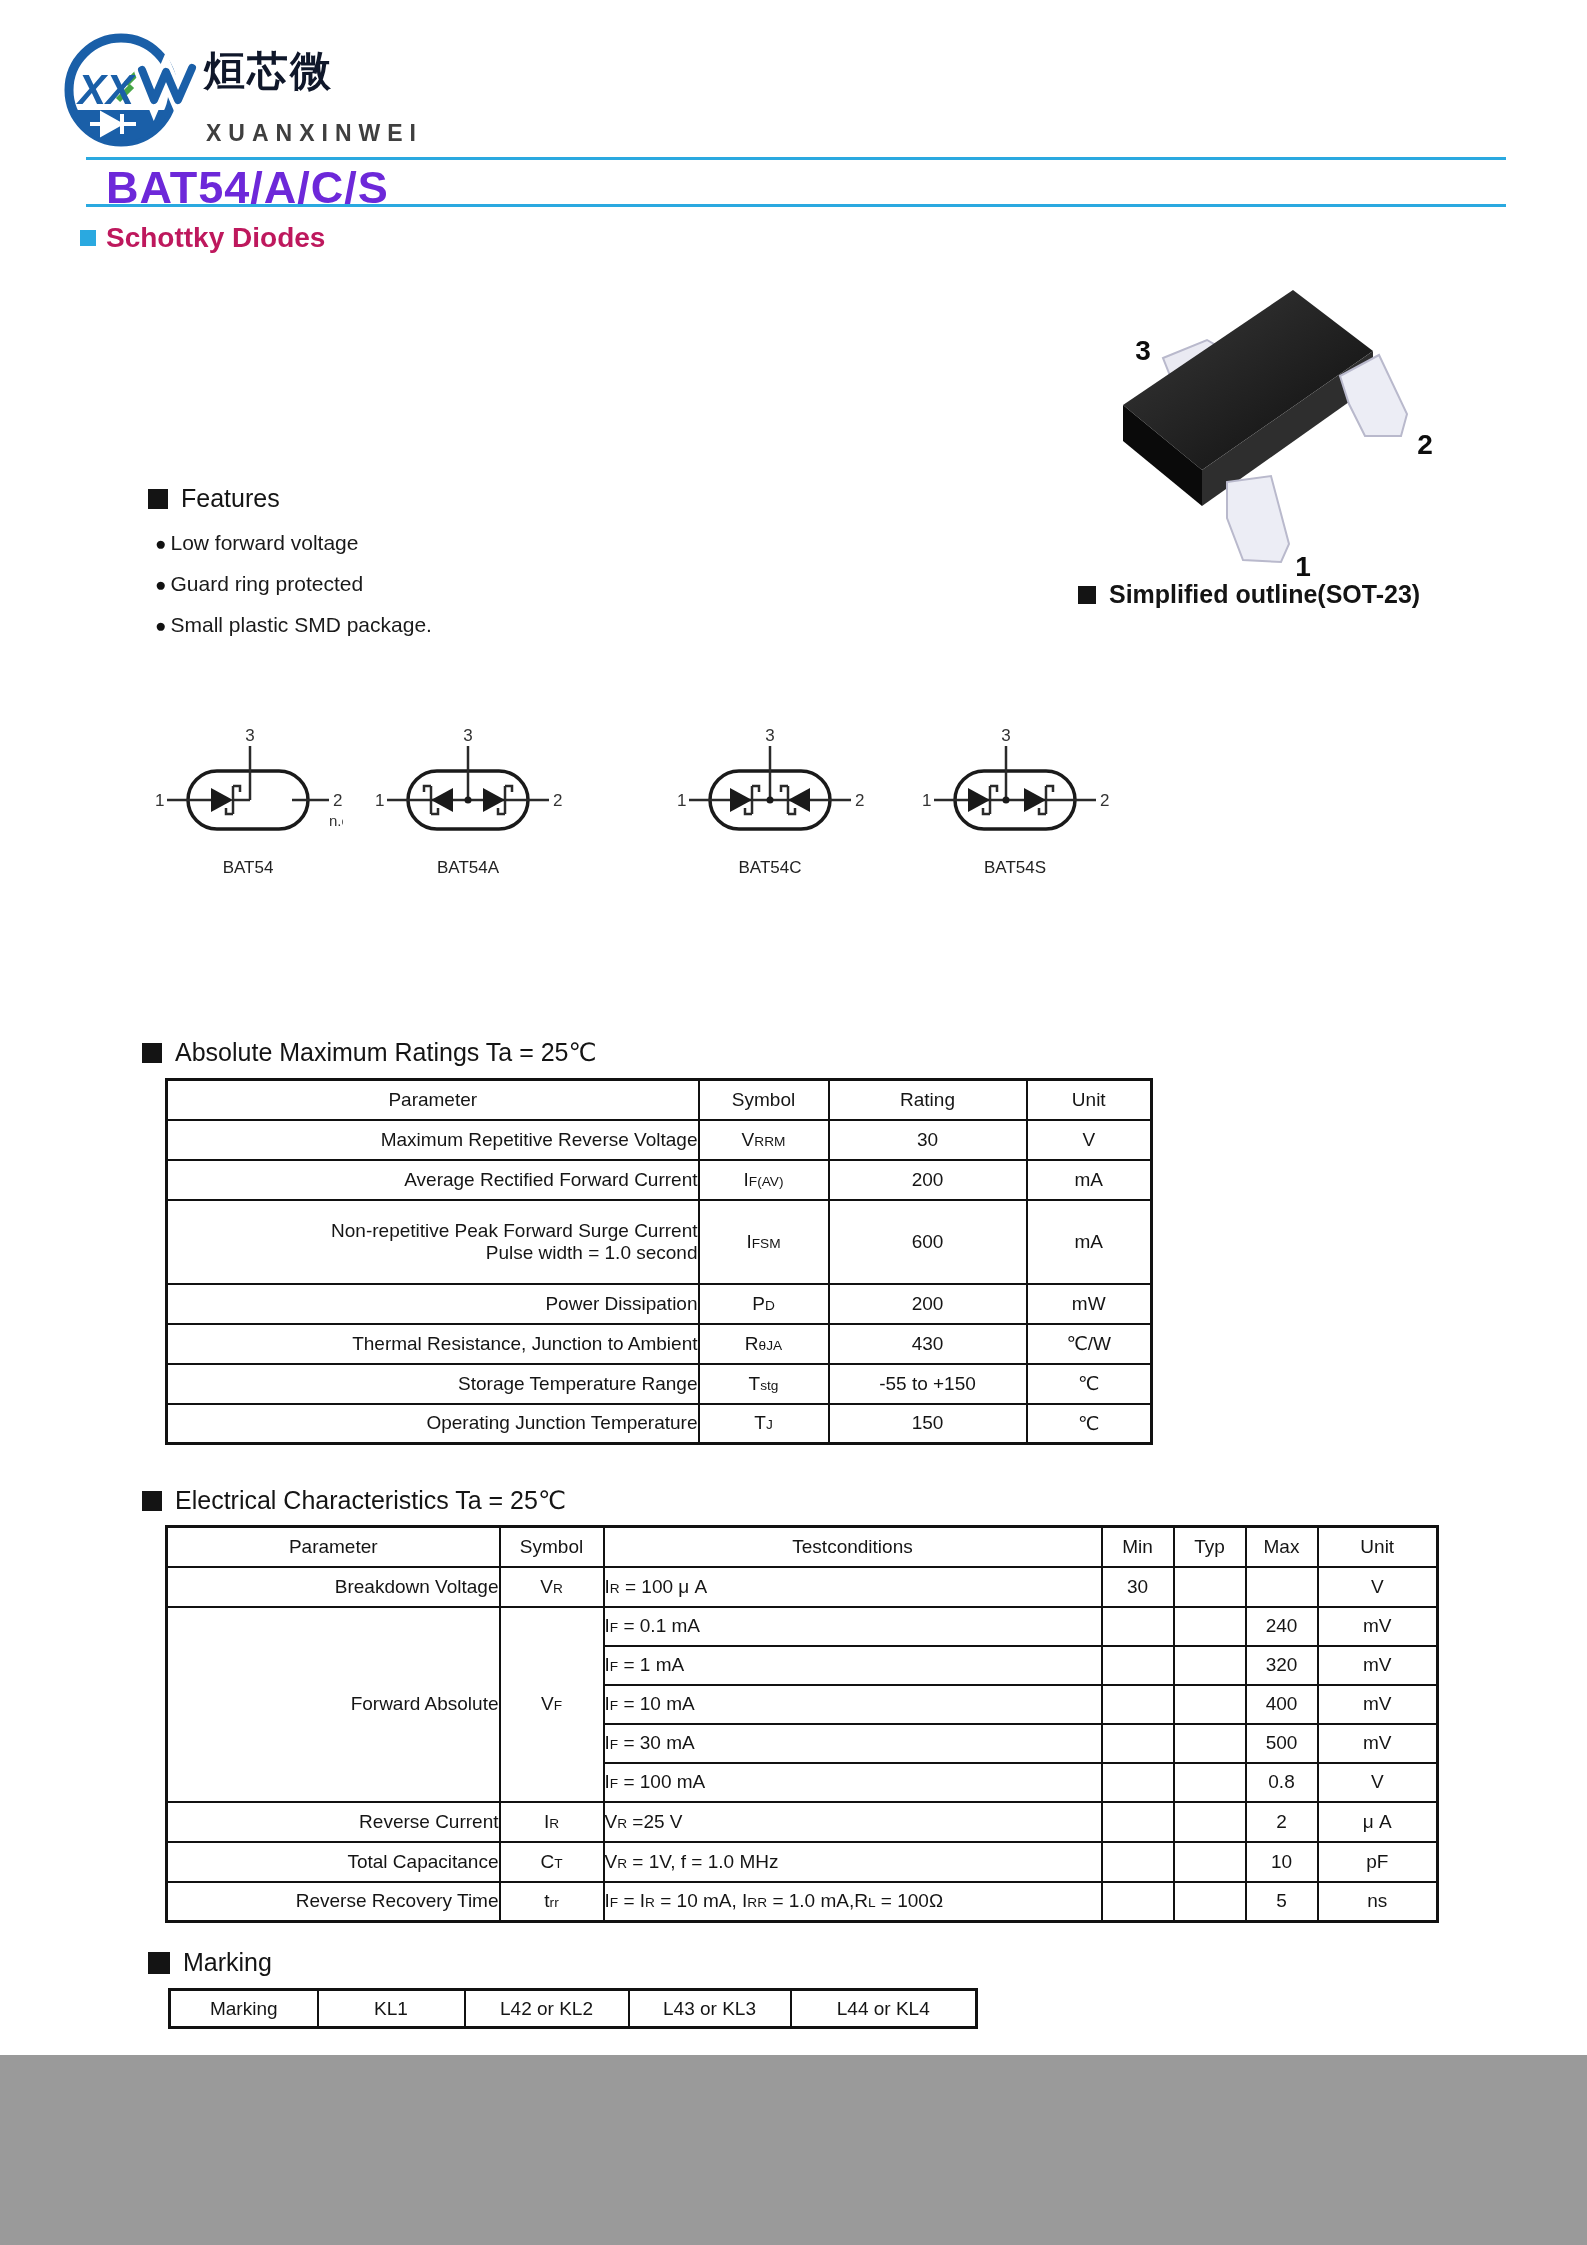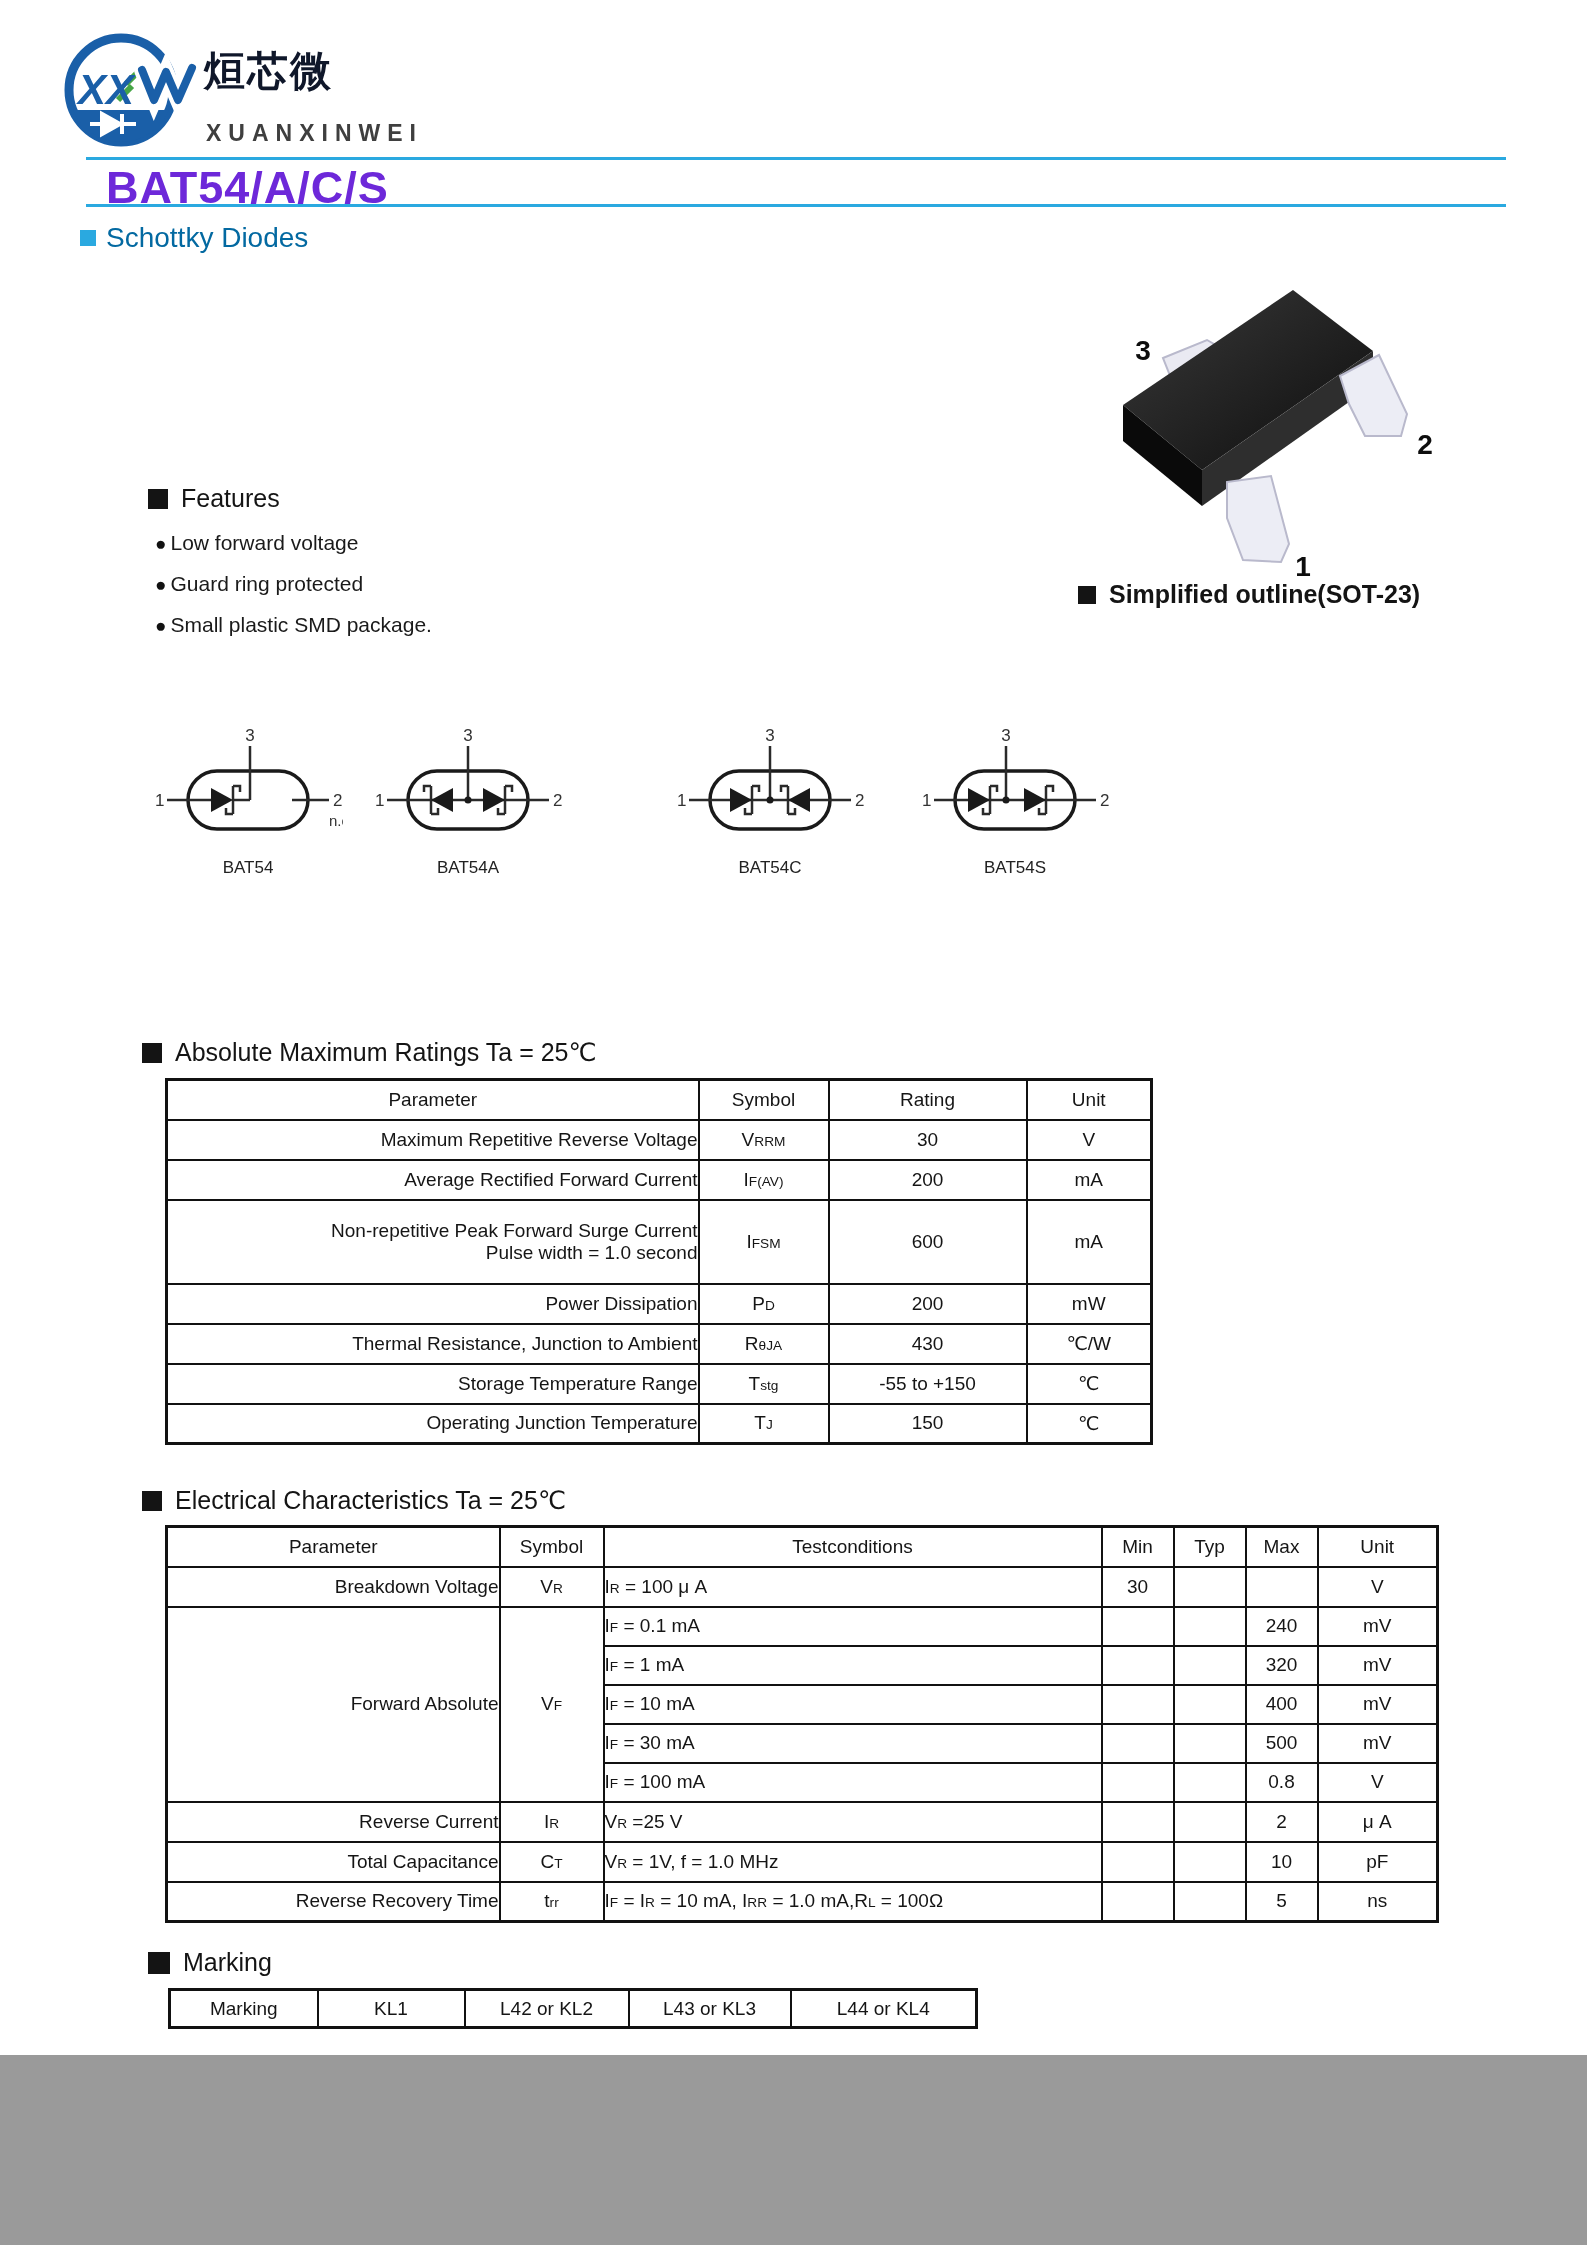--- a/index.html
+++ b/index.html
@@ -8,21 +8,21 @@
     background:#ffffff; font-family:"Liberation Sans","DejaVu Sans",sans-serif;
     color:#111; overflow:hidden;
   }
   .abs { position:absolute; }
 
   
   .cyan-rule { position:absolute; left:86px; width:1420px; height:3px; background:#2aa9e0; }
   .part-title { position:absolute; left:106px; top:162px; font-size:45px; font-weight:bold; letter-spacing:1px; color:#6d28d9; }
   .subtitle-row { position:absolute; left:80px; top:222px; display:flex; align-items:center; gap:10px; }
   .subtitle-row .sq { width:16px; height:16px; background:#2aa9e0; }
-  .subtitle-row .txt { font-size:28px; font-weight:normal; color:#0369a1; }
+  .subtitle-row .txt { font-size:28px; font-weight:bold; color:#be185d; }
 
   .logo-cn { position:absolute; left:204px; top:44px; font-size:41px; font-weight:bold; color:#0f172a; letter-spacing:2px; }
   .logo-en { position:absolute; left:206px; top:120px; font-size:23px; font-weight:bold; color:#3f3f3f; letter-spacing:7px; }
 
   
   .sec-head { position:absolute; display:flex; align-items:center; gap:13px; }
   .sec-head .sq { width:20px; height:20px; background:#141414; flex:0 0 auto; }
   .sec-head .txt { font-size:25px; color:#141414; white-space:nowrap; }
   .sec-head .txt.b { font-weight:bold; }
 

